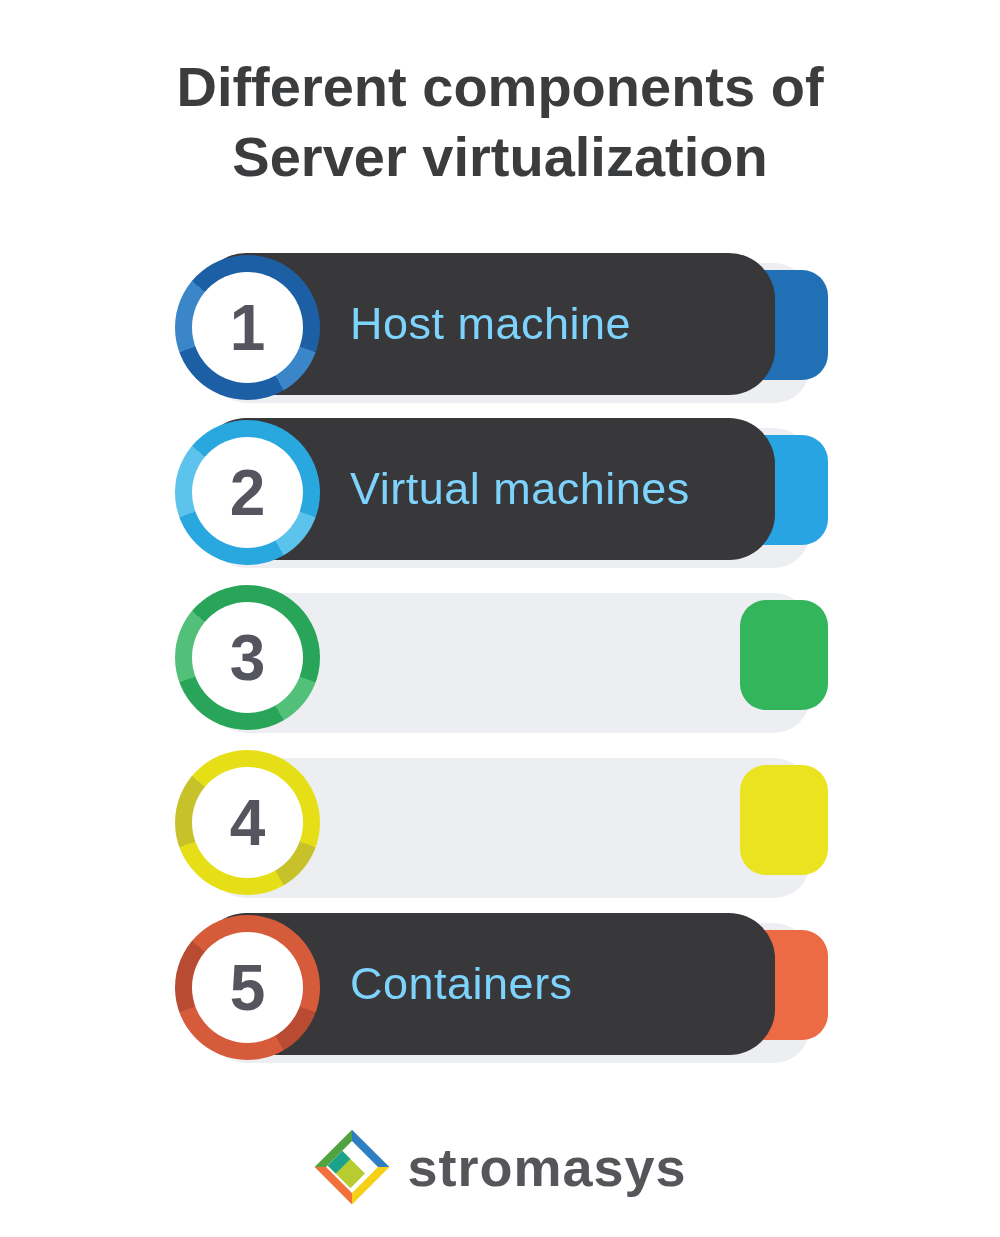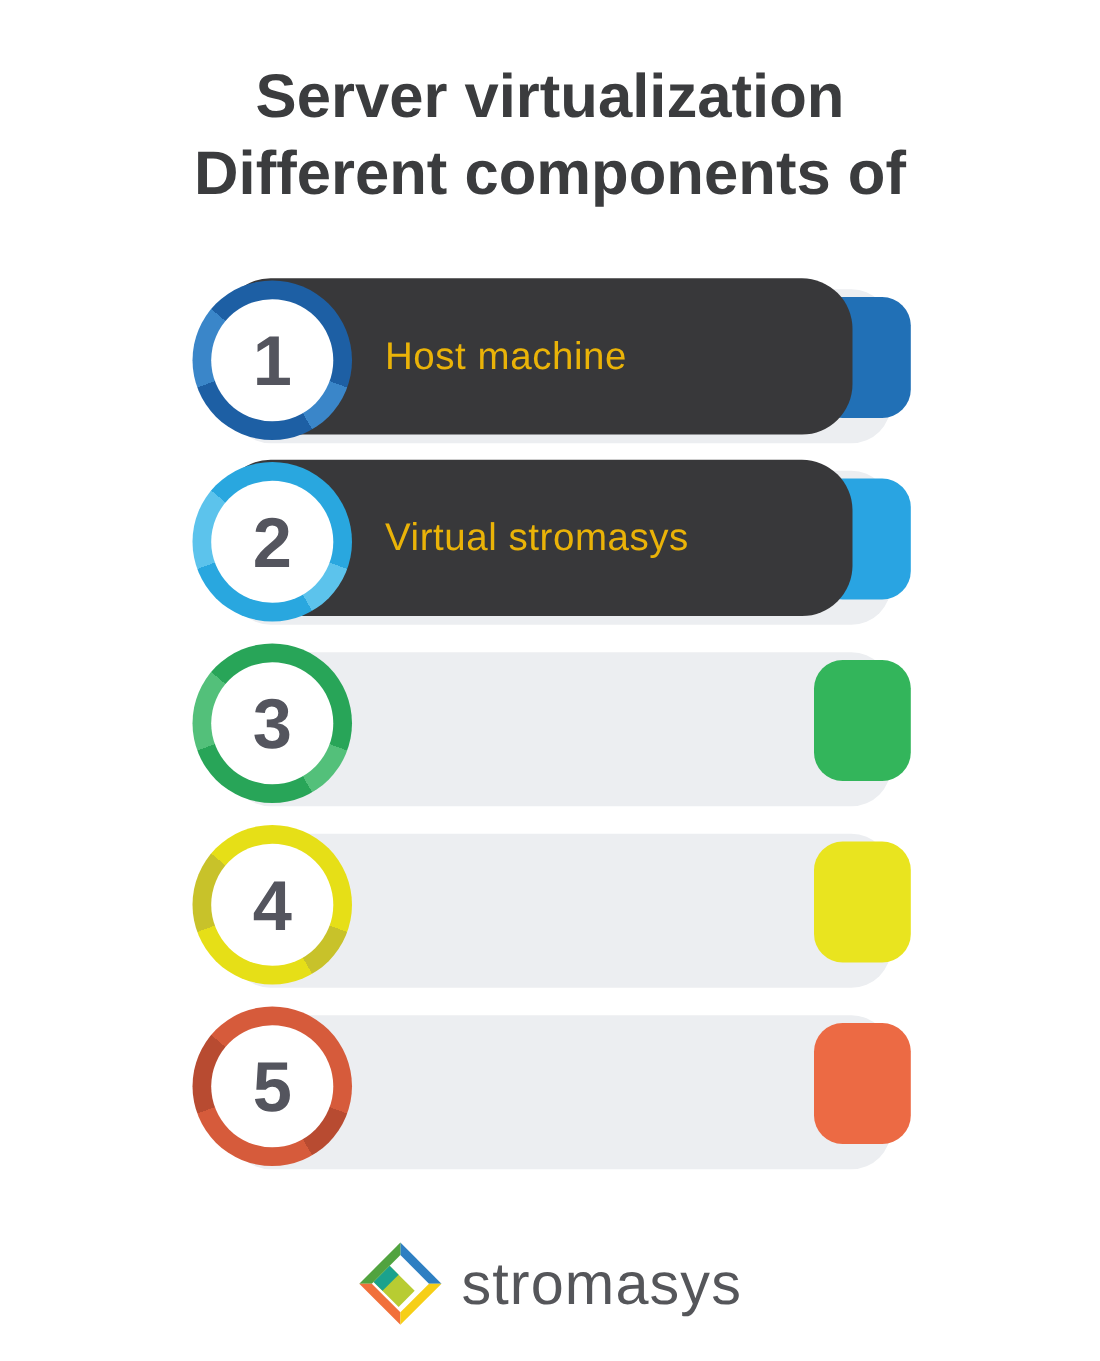--- a/index.html
+++ b/index.html
@@ -19,72 +19,72 @@
   }
   .accent{
     position:absolute;left:570px;top:17px;width:88px;height:110px;
     border-radius:26px;background:var(--accent);z-index:2;
   }
   .pill{
     position:absolute;left:30px;top:0;width:575px;height:142px;
     border-radius:46px;background:#38383a;z-index:3;
     display:flex;align-items:center;padding-left:150px;box-sizing:border-box;
   }
-  .label{color:#eab308;font-size:35px;font-weight:400;letter-spacing:0.5px;}
+  .label{color:#7dd3fc;font-size:45px;font-weight:400;letter-spacing:0.5px;}
   .badge{
     position:absolute;left:5px;top:2px;width:145px;height:145px;border-radius:50%;
     z-index:4;display:flex;align-items:center;justify-content:center;
     background:conic-gradient(from 0deg,
       var(--ring) 0deg 110deg,
       var(--ring-alt) 110deg 150deg,
       var(--ring) 150deg 250deg,
       var(--ring-alt) 250deg 310deg,
       var(--ring) 310deg 360deg);
   }
   .badge-inner{
     width:111px;height:111px;border-radius:50%;background:#ffffff;
     display:flex;align-items:center;justify-content:center;
   }
   .num{font-size:64px;font-weight:700;color:#54555e;}
   .footer{
     position:absolute;top:1122px;left:0;width:1000px;height:90px;
     display:flex;align-items:center;justify-content:center;gap:16px;
   }
   .brand{
-    font-size:54px;font-weight:400;color:#55565a;letter-spacing:1px;
+    font-size:54px;font-weight:700;color:#55565a;letter-spacing:1px;
   }
 </style>
 </head>
 <body>
 
 <div class="canvas">
 
   <div class="title">
+    <div>Different components of</div>
     <div>Server virtualization</div>
-    <div>Different components of</div>
   </div>
 
   <div class="row" style="top: 253px; --ring: #1d5fa4; --ring-alt: #3a86c9; --accent: #2170b6;">
     <div class="shadow-card"></div>
     <div class="accent"></div>
     <div class="pill">
       <span class="label">Host machine</span>
     </div>
     <div class="badge">
       <div class="badge-inner">
         <span class="num">1</span>
       </div>
     </div>
   </div>
 
   <div class="row" style="top: 418px; --ring: #29a7df; --ring-alt: #5cc3ec; --accent: #29a4e2;">
     <div class="shadow-card"></div>
     <div class="accent"></div>
     <div class="pill">
-      <span class="label">Virtual stromasys</span>
+      <span class="label">Virtual machines</span>
     </div>
     <div class="badge">
       <div class="badge-inner">
         <span class="num">2</span>
       </div>
     </div>
   </div>
 
   <div class="row" style="top: 583px; --ring: #28a558; --ring-alt: #53c07a; --accent: #33b55b;">
     <div class="shadow-card"></div>
@@ -102,20 +102,23 @@
     <div class="badge">
       <div class="badge-inner">
         <span class="num">4</span>
       </div>
     </div>
   </div>
 
   <div class="row" style="top: 913px; --ring: #d65b3b; --ring-alt: #b84b31; --accent: #ec6a44;">
     <div class="shadow-card"></div>
     <div class="accent"></div>
+    <div class="pill">
+      <span class="label">Containers</span>
+    </div>
     <div class="badge">
       <div class="badge-inner">
         <span class="num">5</span>
       </div>
     </div>
   </div>
 
   <div class="footer">
     <svg width="78" height="78" viewBox="0 0 96 96" aria-hidden="true">
       <polygon points="48,2 94,48 80,48 48,16" fill="#2e7fc2"></polygon>

